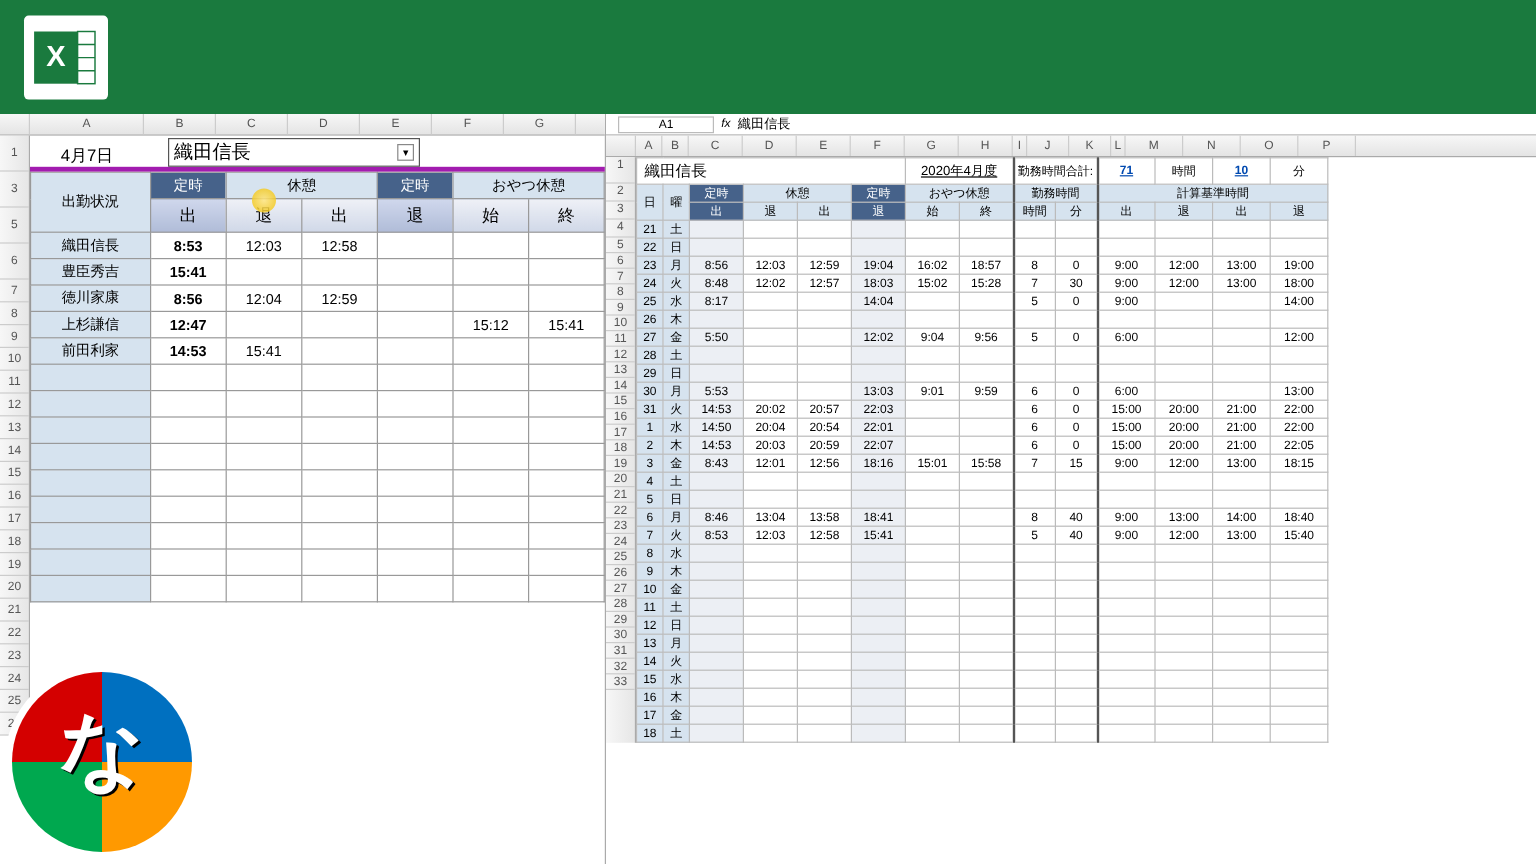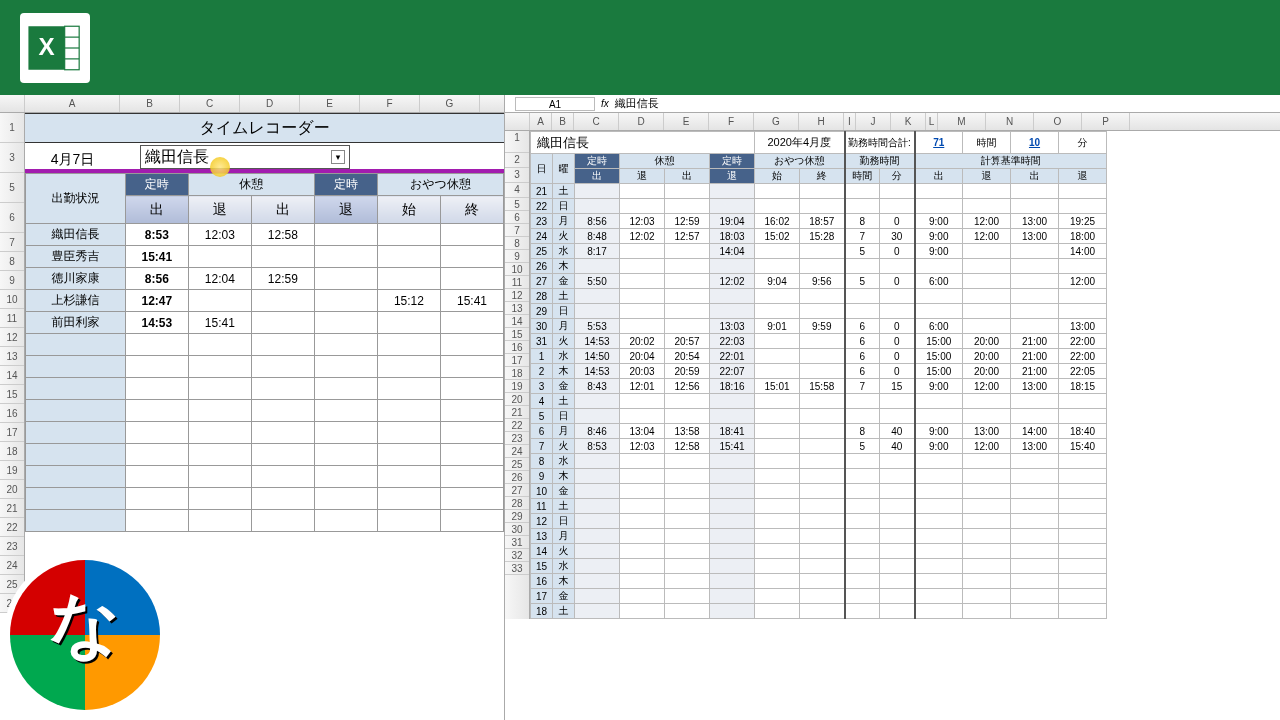--- a/index.html
+++ b/index.html
@@ -62,21 +62,21 @@
 .ribbon-hint span { padding: 0 60px; }
 .fx-bar { height: 18px; display: flex; align-items: center; border-bottom: 1px solid #aaa; background: #fff; }
 .fx-name { width: 80px; border: 1px solid #bbb; margin-left: 10px; text-align: center; font-size: 10px; height: 14px; line-height: 14px; }
 .fx-sym { font-style: italic; margin: 0 6px; font-size: 10px; }
 .fx-val { font-size: 11px; }
 
 .rgrid { flex: 1; font-size: 10px; }
 .rt { border-collapse: collapse; }
 .rt td, .rt th { border: 1px solid #bbb; text-align: center; height: 13px; font-size: 10px; padding: 0 2px; }
 .rt .merged-name { background: #fff; font-size: 13px; height: 22px; text-align: left; padding-left: 6px; }
-.rt .period { background: #fff; font-size: 11px; }
+.rt .period { background: #fff; font-size: 11px; text-decoration: underline; }
 .rt .total-v { color: #0049b0; font-weight: bold; text-decoration: underline; }
 .rt .hA { background: #d6e3ef; }
 .rt .hB { background: #46628a; color: #fff; }
 .rt .day { background: #d6e3ef; }
 .rt .timeBcell { background: #eceff4; }
 .sep { border-left: 2px solid #555 !important; }
 </style>
 </head>
 <body>
 
@@ -127,23 +127,20 @@
           <div class="rn">19</div>
           <div class="rn">20</div>
           <div class="rn">21</div>
           <div class="rn">22</div>
           <div class="rn">23</div>
           <div class="rn">24</div>
           <div class="rn">25</div>
           <div class="rn">26</div>
         </div>
       <div class="left-grid">
-        <div class="title-row">
-            <span>タイムレコーダー</span>
-          </div>
         <div class="date-name-row">
           <div class="date-box">4月7日</div>
           <div class="name-dd">
             <span>織田信長</span>
             <span class="arrow">▾</span>
           </div>
         </div>
         <table class="htable">
           <tbody>
               <tr>
@@ -441,21 +438,21 @@
                 <td>12:03</td>
                 <td>12:59</td>
     <td class="timeBcell">19:04</td>
                 <td>16:02</td>
                 <td>18:57</td>
     <td class="sep">8</td>
                 <td>0</td>
     <td class="sep">9:00</td>
                 <td>12:00</td>
                 <td>13:00</td>
-                <td>19:25</td>
+                <td>19:00</td>
               </tr>
               <tr>
                 <td class="day">24</td>
                 <td class="day">火</td>
     <td class="timeBcell">8:48</td>
                 <td>12:02</td>
                 <td>12:57</td>
     <td class="timeBcell">18:03</td>
                 <td>15:02</td>
                 <td>15:28</td>

